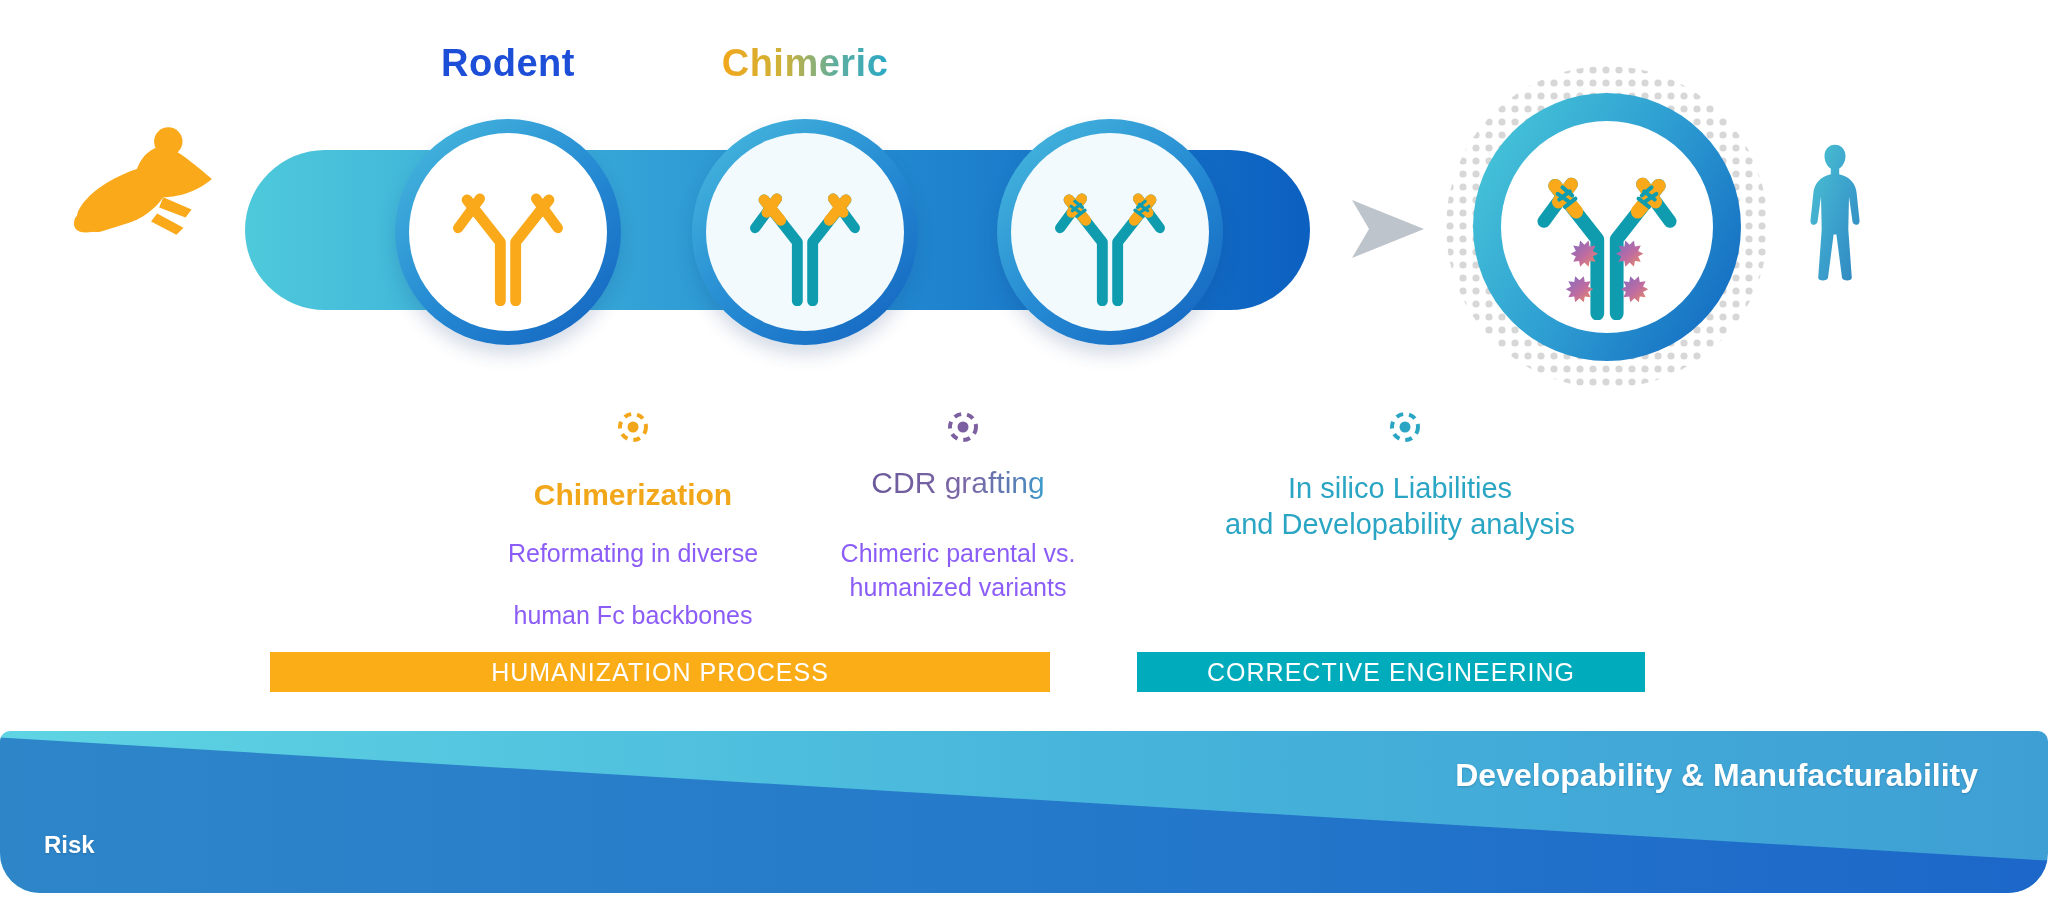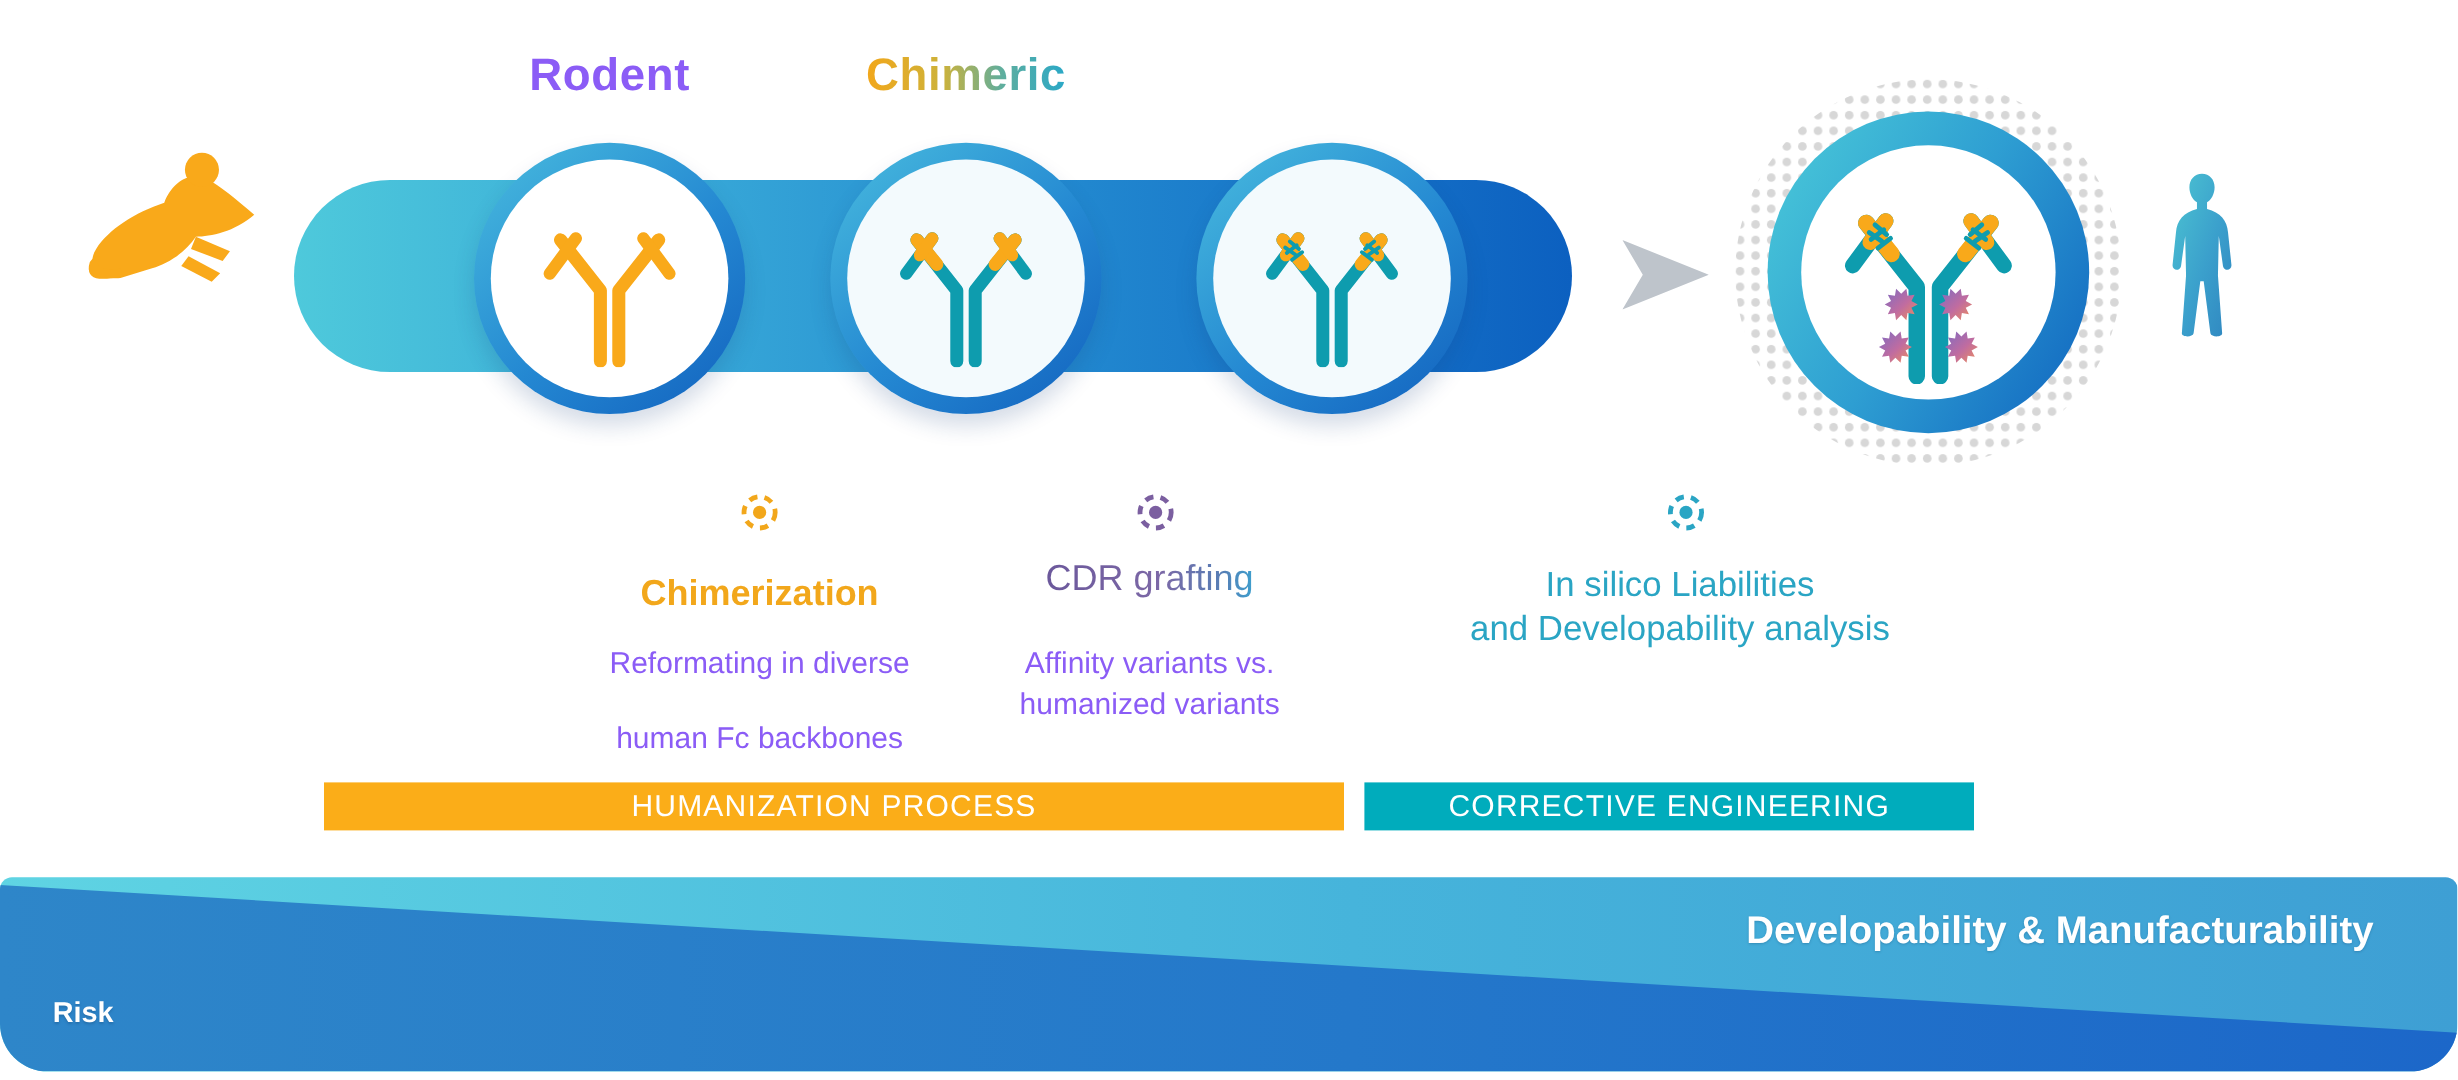--- a/index.html
+++ b/index.html
@@ -3,21 +3,21 @@
 <meta charset="utf-8">
 <style>
   html,body{margin:0;padding:0;background:#fff;}
   .canvas{position:relative;width:2048px;height:900px;background:#ffffff;overflow:hidden;
           font-family:"Liberation Sans",sans-serif;}
   .abs{position:absolute;}
   .ctr{transform:translateX(-50%);white-space:nowrap;}
 
   
   .stage-label{font-size:38px;font-weight:600;letter-spacing:.5px;}
-  .lbl-rodent{color:#8b5cf6;}
+  .lbl-rodent{color:#1d4ed8;}
   .lbl-chimeric{background:linear-gradient(90deg,#F2A71B 0%,#CDB23A 38%,#5FAE9E 68%,#29A8C8 100%);
                 -webkit-background-clip:text;background-clip:text;color:transparent;}
   .lbl-humanized{color:#29A8C8;}
 
   
   .band{left:245px;top:150px;width:1065px;height:160px;border-radius:80px;
         background:linear-gradient(90deg,#4EC9DB 0%,#38A9D8 30%,#2187CF 62%,#0C60C0 100%);}
 
   
   .stage-circle{width:226px;height:226px;border-radius:50%;
@@ -37,21 +37,21 @@
   .step-title{font-size:30px;font-weight:600;}
   .t-chimerization{color:#F2A71B;margin-top:12px;}
   .t-cdr{background:linear-gradient(90deg,#6B589B 0%,#7C68A6 55%,#577EB5 85%,#3E9ECD 100%);
          -webkit-background-clip:text;background-clip:text;color:transparent;font-weight:500;}
   .t-insilico{color:#2AA5C4;font-size:29px;font-weight:500;}
   .step-desc{font-size:25px;color:#8b5cf6;margin-top:17px;}
 
   
   .banner{height:40px;display:flex;align-items:center;justify-content:center;
           color:#ffffff;font-size:25px;font-weight:500;letter-spacing:1px;}
-  .banner-humanization{left:270px;top:652px;width:850px;background:#FBAD18;}
+  .banner-humanization{left:270px;top:652px;width:780px;background:#FBAD18;}
   .banner-corrective{left:1137px;top:652px;width:508px;background:#00ACBC;}
 
   
   .bottom-band{left:0;top:731px;width:2048px;height:162px;border-radius:10px 10px 40px 40px;
           overflow:hidden;background:linear-gradient(90deg,#5FD4E3 0%,#46B4DB 55%,#3E9FD4 100%);}
   .risk-wedge{position:absolute;inset:0;background:linear-gradient(90deg,#2E86C9 0%,#2478CA 55%,#1C67C9 100%);
           clip-path:polygon(0 4%,100% 80%,100% 100%,0 100%);}
   .bottom-label{color:#ffffff;font-weight:700;text-shadow:0 1px 2px rgba(10,50,90,.25);}
 </style>
 </head>
@@ -225,21 +225,21 @@
       <circle cx="17" cy="17" r="13" stroke="#2AA5C4" stroke-width="4" stroke-dasharray="7 6"></circle>
       <circle cx="17" cy="17" r="5.5" fill="#2AA5C4"></circle>
     </svg>
   </div>
 
   <div class="abs ctr step-title t-chimerization" style="left:633px;top:466px;">Chimerization</div>
   <div class="abs ctr step-desc" style="left:633px;top:522px;">Reformating in diverse</div>
   <div class="abs ctr step-desc" style="left:633px;top:584px;">human Fc backbones</div>
 
   <div class="abs ctr step-title t-cdr" style="left:958px;top:466px;">CDR grafting</div>
-  <div class="abs ctr step-desc" style="left:958px;top:522px;">Affinity variants vs.</div>
+  <div class="abs ctr step-desc" style="left:958px;top:522px;">Chimeric parental vs.</div>
   <div class="abs ctr step-desc" style="left:958px;top:556px;">humanized variants</div>
 
   <div class="abs ctr t-insilico" style="left:1400px;top:472px;">In silico Liabilities</div>
   <div class="abs ctr t-insilico" style="left:1400px;top:508px;">and Developability analysis</div>
 
   <div class="abs banner banner-humanization">
     <span>HUMANIZATION PROCESS</span>
   </div>
   <div class="abs banner banner-corrective">
     <span>CORRECTIVE ENGINEERING</span>

